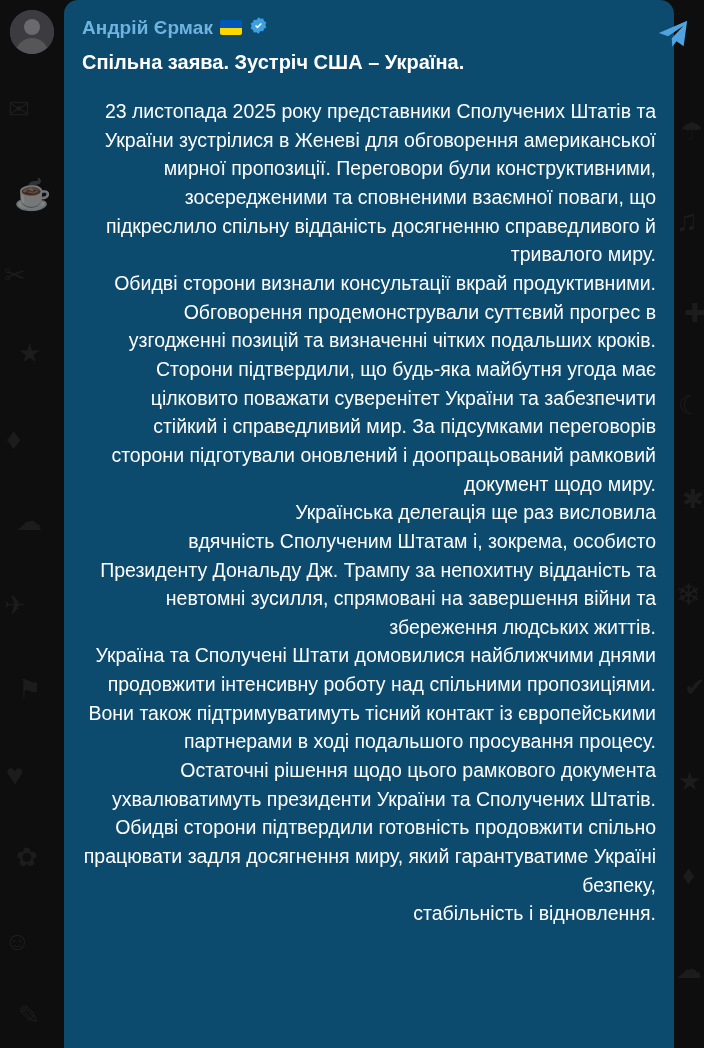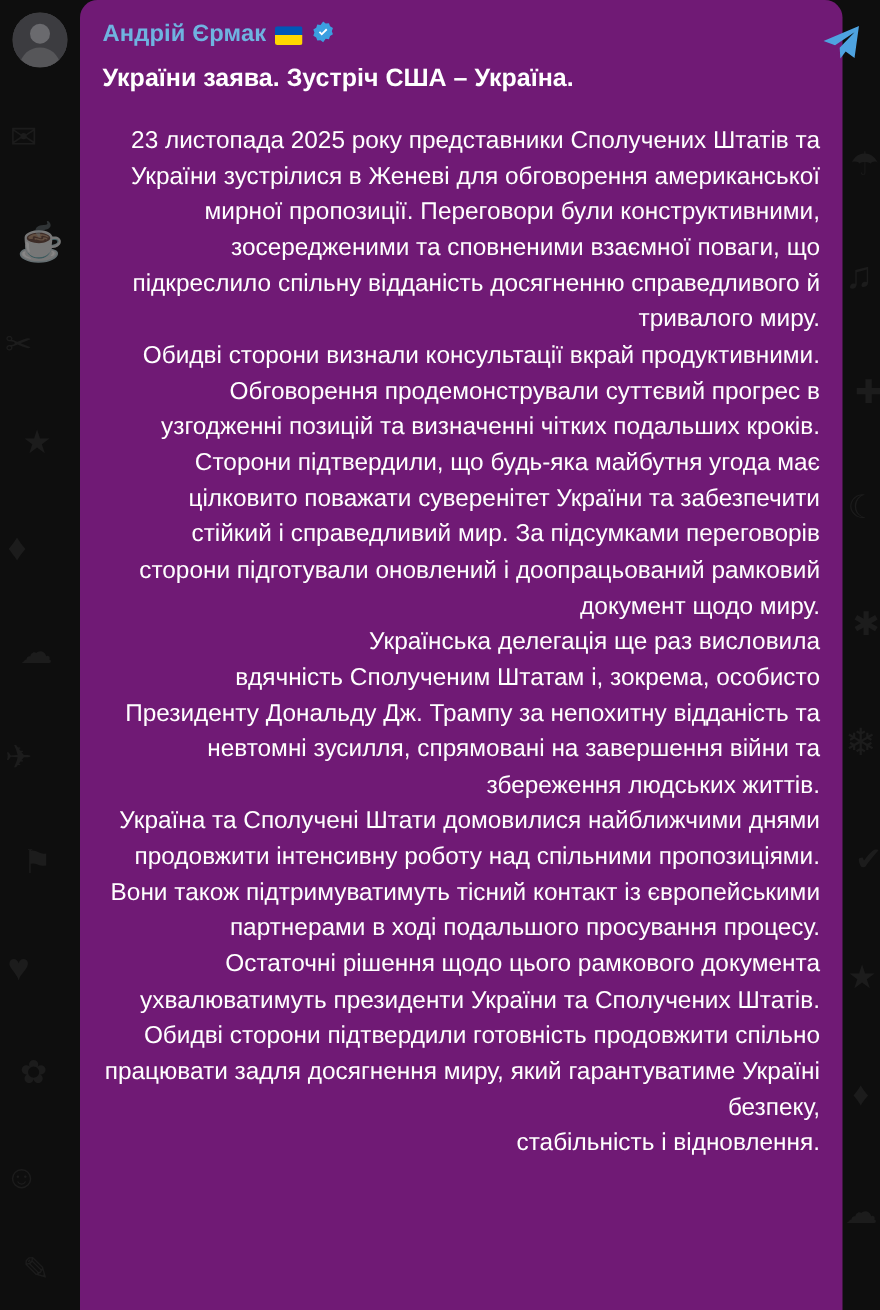--- a/index.html
+++ b/index.html
@@ -34,21 +34,21 @@
     line-height: 1;
     user-select: none;
   }
 
   .message-card {
     position: absolute;
     left: 64px;
     top: 0;
     width: 610px;
     min-height: 1048px;
-    background: #701a75;
+    background: #0c4a6e;
     border-radius: 14px 14px 0 0;
     padding: 16px 18px 18px 18px;
     box-sizing: border-box;
   }
 
   .msg-header {
     display: flex;
     align-items: center;
     gap: 7px;
     margin-bottom: 10px;
@@ -156,21 +156,21 @@
           <span class="bottom"></span>
       </span>
       <span>
         <svg class="verified" viewBox="0 0 24 24">
           <path fill="#3b9fe0" d="M12 1.5l2.6 2.1 3.3-.4 1.1 3.2 2.9 1.7-1.1 3.2 1.1 3.2-2.9 1.7-1.1 3.2-3.3-.4L12 22.5l-2.6-2.1-3.3.4-1.1-3.2L2.1 15.9 3.2 12.7 2.1 9.5l2.9-1.7 1.1-3.2 3.3.4z"></path>
           <path fill="#ffffff" d="M10.6 15.7l-3-3 1.3-1.3 1.7 1.7 4.4-4.4 1.3 1.3z"></path>
         </svg>
       </span>
     </div>
 
-    <div class="msg-title">України заява. Зустріч США – Україна.</div>
+    <div class="msg-title">Спільна заява. Зустріч США – Україна.</div>
 
     <div class="msg-body">23 листопада 2025 року представники Сполучених Штатів та України зустрілися в Женеві для обговорення американської мирної пропозиції. Переговори були конструктивними, зосередженими та сповненими взаємної поваги, що підкреслило спільну відданість досягненню справедливого й тривалого миру.
 Обидві сторони визнали консультації вкрай продуктивними. Обговорення продемонстрували суттєвий прогрес в узгодженні позицій та визначенні чітких подальших кроків. Сторони підтвердили, що будь-яка майбутня угода має цілковито поважати суверенітет України та забезпечити стійкий і справедливий мир. За підсумками переговорів сторони підготували оновлений і доопрацьований рамковий документ щодо миру.
 Українська делегація ще раз висловила
 вдячність Сполученим Штатам і, зокрема, особисто Президенту Дональду Дж. Трампу за непохитну відданість та невтомні зусилля, спрямовані на завершення війни та збереження людських життів.
 Україна та Сполучені Штати домовилися найближчими днями продовжити інтенсивну роботу над спільними пропозиціями. Вони також підтримуватимуть тісний контакт із європейськими партнерами в ході подальшого просування процесу.
 Остаточні рішення щодо цього рамкового документа ухвалюватимуть президенти України та Сполучених Штатів.
 Обидві сторони підтвердили готовність продовжити спільно працювати задля досягнення миру, який гарантуватиме Україні безпеку,
 стабільність і відновлення.</div>
   </div>

